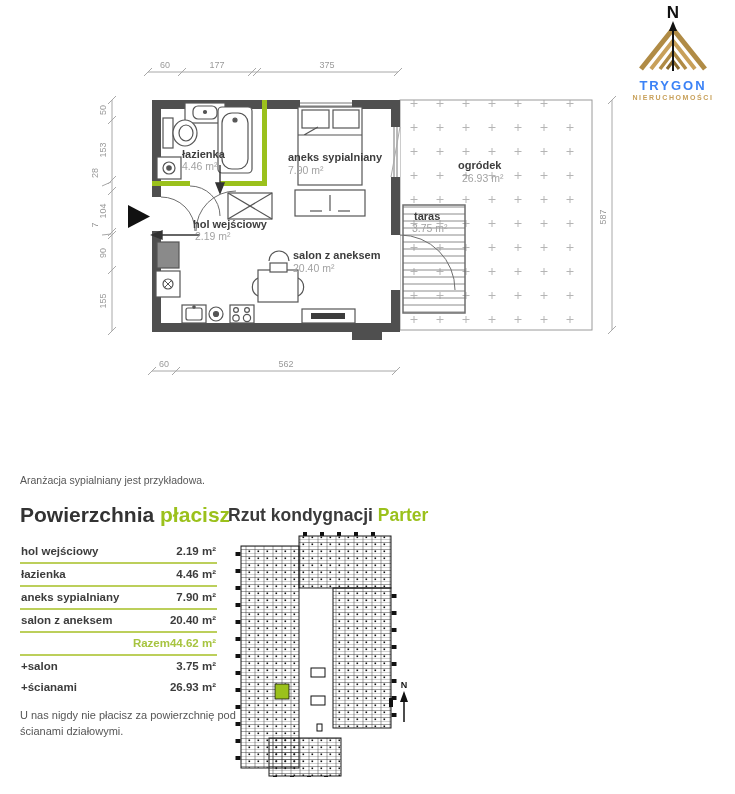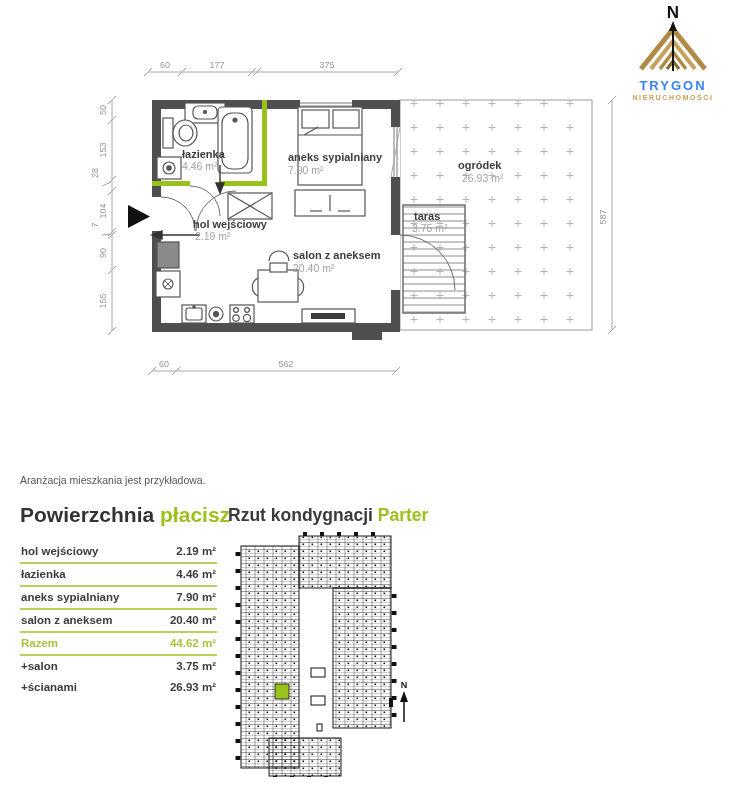--- a/index.html
+++ b/index.html
@@ -16,21 +16,21 @@
   .room-area{font:400 10.5px "Liberation Sans",sans-serif;fill:#a2a2a2;}
   .dim-t{font:400 9px "Liberation Sans",sans-serif;fill:#9a9a9a;}
   
   .note{position:absolute;left:20px;top:474px;font-size:10.5px;color:#565656;}
   .h-left{position:absolute;left:20px;top:503px;font-size:21px;font-weight:700;color:#333;}
   .accent-txt{color:#9bc11c;}
   .area-table{position:absolute;left:20px;top:541px;width:197px;}
   .arow{display:flex;justify-content:space-between;align-items:baseline;
         padding:4px 1px 5px 1px;font-size:11.5px;font-weight:700;color:#3c3c3c;}
   .arow.sep{border-bottom:2px solid #bccf5b;}
-  .arow.total{color:#a7c440;}
+  .arow.total{color:#a7c440;justify-content:flex-end;}
   .footer-note{position:absolute;left:20px;top:708px;width:232px;font-size:11px;
                color:#565656;line-height:1.45;}
   
   .h-right{position:absolute;left:228px;top:505px;font-size:17.5px;font-weight:700;color:#3a3a3a;}
   .building-svg{position:absolute;left:233px;top:532px;}
 </style>
 </head>
 <body>
 
 <div class="page">
@@ -224,21 +224,21 @@
       <text class="dim-t" x="16" y="166" text-anchor="middle" transform="rotate(-90 16 166)">104</text>
       <text class="dim-t" x="8" y="180" text-anchor="middle" transform="rotate(-90 8 180)">7</text>
       <text class="dim-t" x="16" y="208" text-anchor="middle" transform="rotate(-90 16 208)">90</text>
       <text class="dim-t" x="16" y="256" text-anchor="middle" transform="rotate(-90 16 256)">155</text>
       <text class="dim-t" x="516" y="172" text-anchor="middle" transform="rotate(-90 516 172)">587</text>
       <text class="dim-t" x="74" y="322" text-anchor="middle">60</text>
       <text class="dim-t" x="196" y="322" text-anchor="middle">562</text>
     </g>
   </svg>
 
-  <div class="note">Aranżacja mieszkania jest przykładowa.</div>
+  <div class="note">Aranżacja sypialniany jest przykładowa.</div>
 
   <div class="h-left">
     <span>Powierzchnia</span>
     <span class="accent-txt">płacisz</span>
   </div>
 
   <div class="area-table">
     <div class="arow sep">
       <span>hol wejściowy</span>
       <span>2.19 m²</span>
@@ -262,20 +262,21 @@
     <div class="arow">
       <span>+salon</span>
       <span>3.75 m²</span>
     </div>
     <div class="arow">
       <span>+ścianami</span>
       <span>26.93 m²</span>
     </div>
   </div>
 
+  <div class="footer-note">U nas nigdy nie płacisz za powierzchnię pod ścianami działowymi.</div>
 
   <div class="h-right">
     <span>Rzut kondygnacji</span>
     <span class="accent-txt">Parter</span>
   </div>
 
   <svg class="building-svg" width="185" height="245" viewBox="0 0 185 245">
     <defs>
       <pattern id="units" patternUnits="userSpaceOnUse" width="9" height="7">
         <path d="M0 0 H9 M0 3.5 H9 M4 0 V7" stroke="#2a2a2a" stroke-width="0.45" fill="none"></path>

